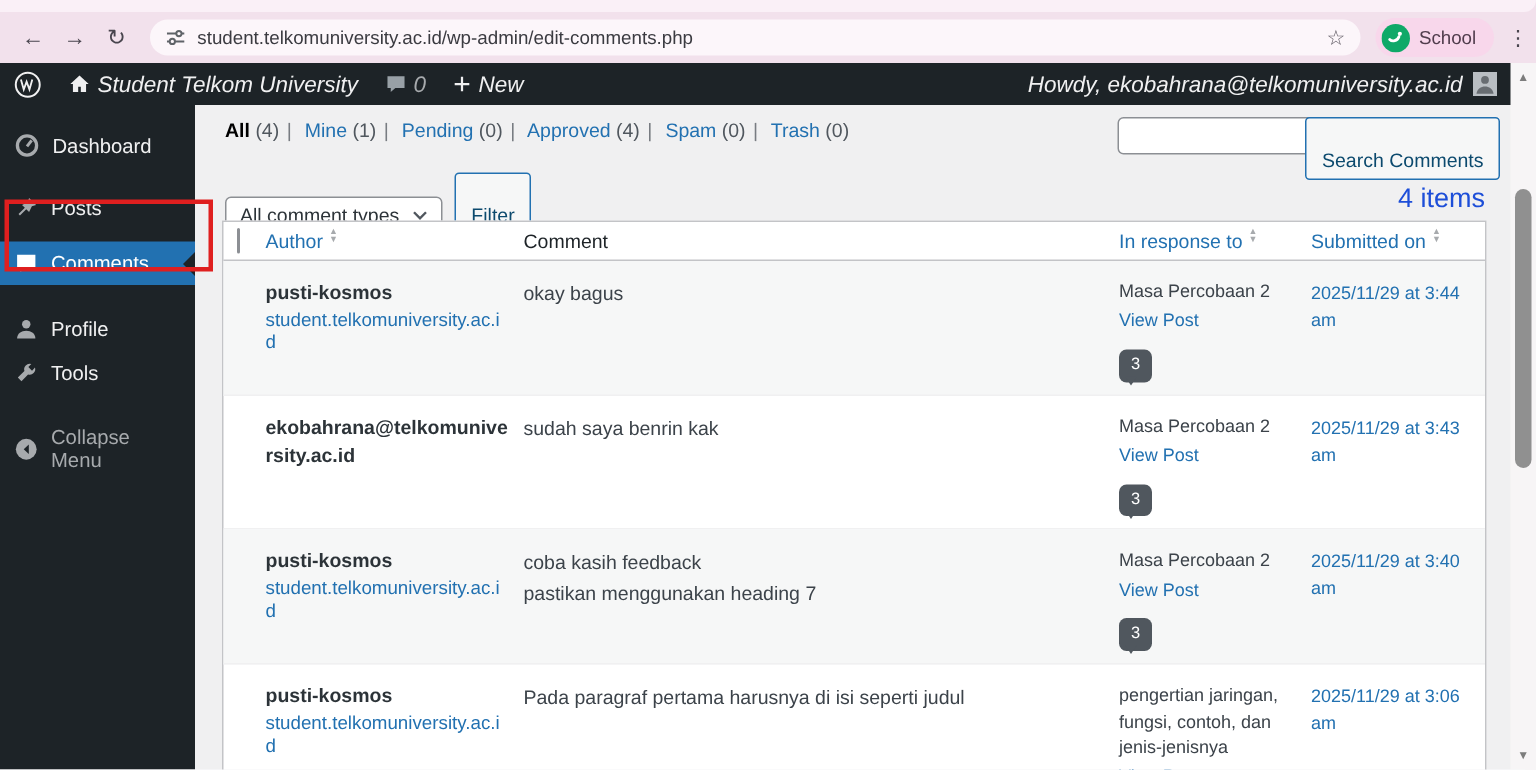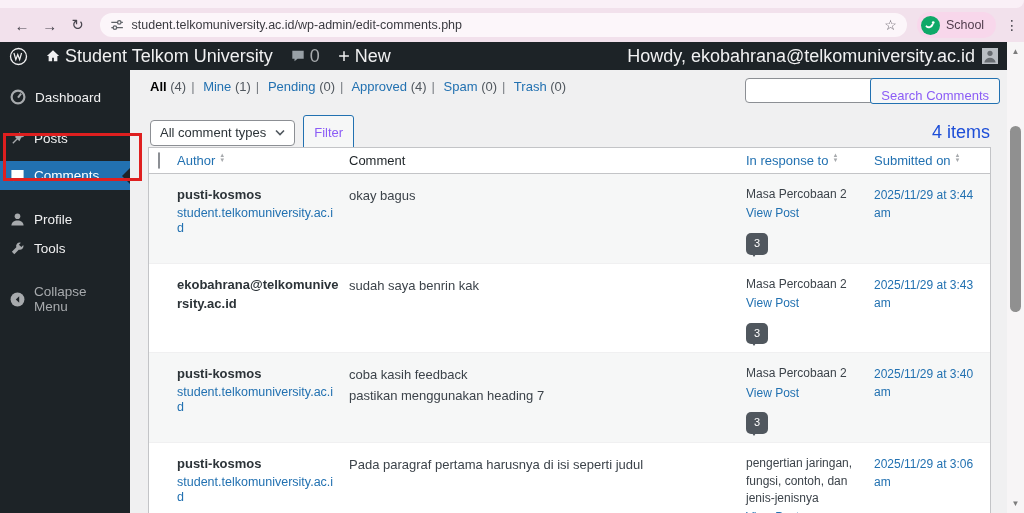--- a/index.html
+++ b/index.html
@@ -13,21 +13,21 @@
   .navbtn { width:28px; text-align:center; font-size:15px; color:#49454e; cursor:pointer; }
   .navbtn.back { margin-left:8px; }
   .omnibox { margin-left:8px; height:24px; width:812px; background:#fcf6fa; border-radius:12px; display:flex; align-items:center; padding:0 10px; }
   .omnibox .url { font-size:12.5px; color:#3b3b41; margin-left:8px; flex:1; }
   .star { font-size:14px; color:#5f5a63; }
   .profile-pill { margin-left:10px; height:26px; background:#f8d7eb; border-radius:13px; display:flex; align-items:center; gap:6px; padding:0 12px 0 4px; cursor:pointer; }
   .profile-pill .pname { font-size:12.5px; color:#513d4d; }
   .dots { width:24px; text-align:center; font-size:14px; color:#49454e; margin-left:4px; letter-spacing:0; }
 
   
-  .adminbar { position:absolute; top:42px; left:0; right:0; height:28px; background:#1d2327; display:flex; align-items:center; color:#f0f0f1; font-size:18px; }
+  .adminbar { position:absolute; top:42px; left:0; right:0; height:28px; background:#1d2327; display:flex; align-items:center; color:#f0f0f1; font-size:15px;font-style:italic; }
   .ab-item { display:flex; align-items:center; gap:5px; padding:0 9px; height:100%; cursor:pointer; }
   .ab-count { color:#a7aaad; }
   .ab-right { margin-left:auto; display:flex; align-items:center; gap:7px; padding-right:26px; cursor:pointer; }
 
   
   .sidebar { position:absolute; top:70px; left:0; width:130px; bottom:0; background:#1d2327; }
   .mi { position:relative; display:flex; align-items:center; gap:9px; padding:7px 10px; color:#f0f0f1; font-size:13.5px; cursor:pointer; }
   .mi svg { flex:0 0 auto; }
   .mi.gap-top { margin-top:12px; }
   .mi.active { background:#2271b1; color:#fff; }
@@ -37,21 +37,21 @@
   .redbox { position:absolute; left:3px; top:133px; width:139px; height:48px; border:3px solid #df1f1f; z-index:30; pointer-events:none; }
 
   
   .content { position:absolute; top:70px; left:130px; right:17px; bottom:0; background:#f0f0f1; }
   .subsubsub { position:absolute; left:20px; top:9px; font-size:13px; color:#646970; white-space:nowrap; }
   .subsubsub a { color:#2271b1; text-decoration:none; cursor:pointer; }
   .subsubsub .cur { color:#000; font-weight:bold; }
   .subsubsub .cnt { color:#50575e; }
   .subsubsub .sep { color:#787c82; margin:0 5px; }
   .search-input { position:absolute; top:8px; right:119px; width:143px; height:25px; border:1px solid #8c8f94; border-radius:4px; background:#fff; padding:0 6px; font-size:13px; }
-  .btn { background:#f6f7f7; border:1px solid #2271b1; color:#8b5cf6; border-radius:3px; font-size:13px; padding:9px 10px; cursor:pointer; font-family:inherit; }
+  .btn { background:#f6f7f7; border:1px solid #2271b1; color:#0c4a6e; border-radius:3px; font-size:13px; padding:20px 10px; cursor:pointer; font-family:inherit; }
   .search-btn { position:absolute; top:8px; right:7px; height:26px; }
   .tools-row { position:absolute; left:20px; top:45px; display:flex; gap:8px; align-items:center; }
   .selectbox { display:flex; align-items:center; gap:9px; background:#fff; border:1px solid #8c8f94; border-radius:4px; height:26px; padding:0 9px; font-size:13px; color:#2c3338; cursor:pointer;text-align:center; }
   .items-count { position:absolute; right:17px; top:52px; font-size:18px; color:#1d4ed8; }
 
   
   .ctable { position:absolute; left:18px; right:16px; top:77px; height:620px; background:#fff; border:1px solid #c3c4c7; }
   .trow { display:grid; grid-template-columns:28px 172px 1fr 128px 116px; }
   .thead { height:26px; align-items:center; border-bottom:1px solid #c3c4c7; font-size:13px; }
   .thead .hlink { color:#2271b1; text-decoration:none; display:inline-flex; gap:4px; cursor:pointer; }

